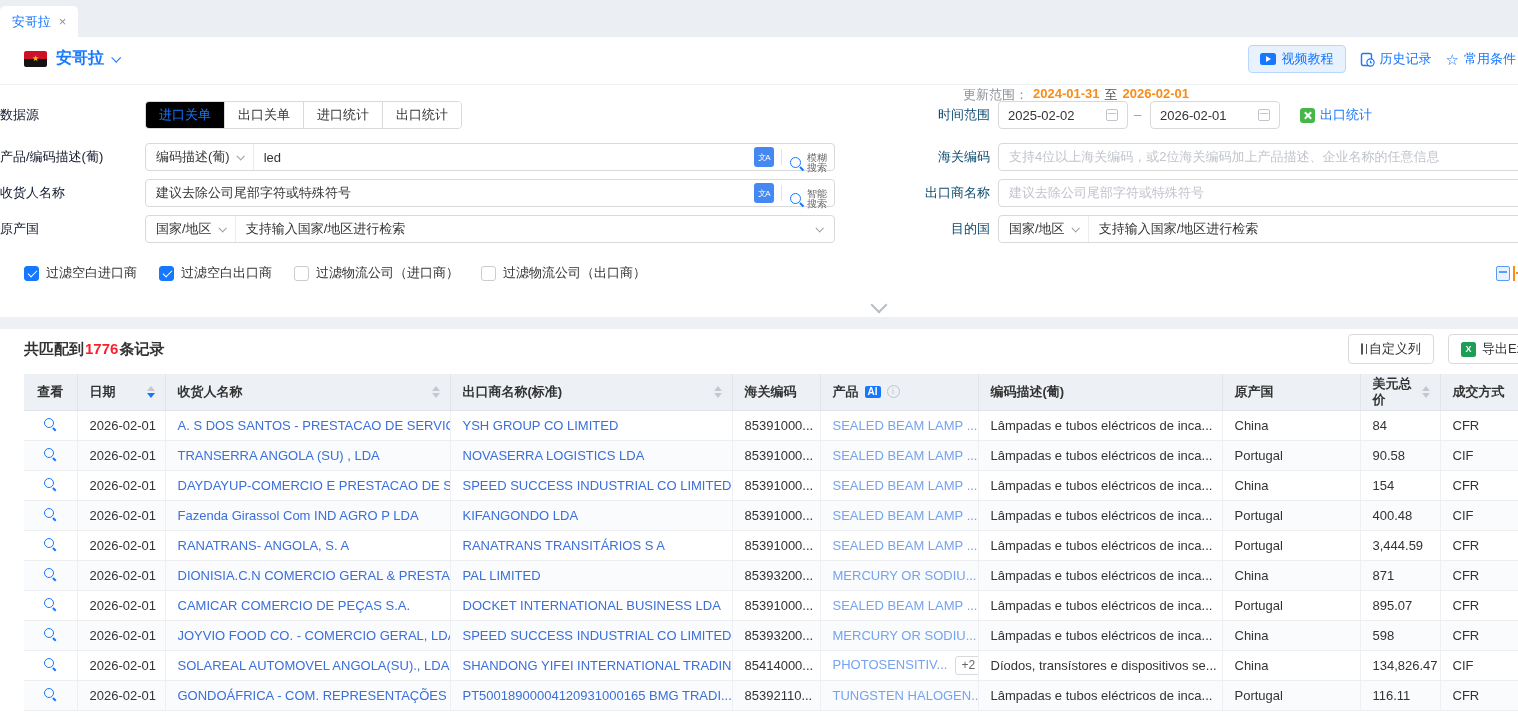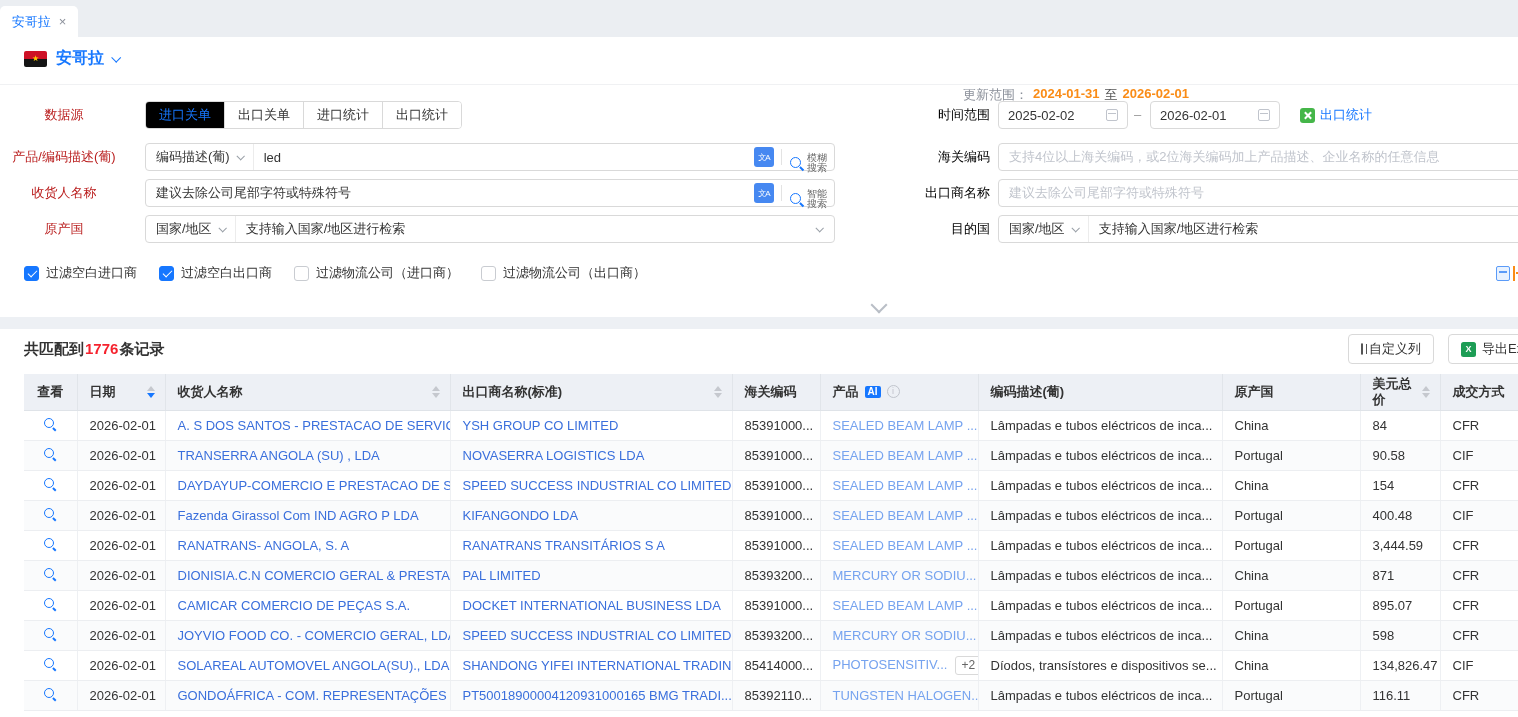--- a/index.html
+++ b/index.html
@@ -26,22 +26,22 @@
   .hdr-actions { position:absolute; right:2px; top:45px; display:flex; align-items:center; gap:14px; }
   .btn-video { display:flex; align-items:center; gap:6px; height:28px; padding:0 11px; background:#e8f2ff; border:1px solid #b9d7fb; border-radius:4px; color:#1677ff; font-size:13px; cursor:pointer; }
   .vid-ic { width:16px; height:12px; background:#1677ff; border-radius:2.5px; position:relative; }
   .vid-ic::after { content:''; position:absolute; left:6px; top:3px; border-left:5px solid #fff; border-top:3px solid transparent; border-bottom:3px solid transparent; }
   .btn-text { display:flex; align-items:center; gap:5px; color:#1677ff; font-size:13px; cursor:pointer; background:none; border:none; }
   .star-ic { font-size:15px; color:#1677ff; line-height:1; }
 
   .hr1 { position:absolute; left:0; top:84px; width:100%; height:1px; background:#f0f1f3; }
 
   
-  .lab   { position:absolute; left:0;  width:136px; padding-right:8px; text-align:center; font-size:13px; color:#b91c1c; height:28px; line-height:28px; white-space:nowrap; }
-  .lab-r { position:absolute; left:878px; width:112px; text-align:right; font-size:13px; color:#000000; height:28px; line-height:28px; white-space:nowrap; }
+  .lab   { position:absolute; left:0;  width:136px; padding-right:8px; text-align:left; font-size:13px; color:#0f172a; height:28px; line-height:28px; white-space:nowrap; }
+  .lab-r { position:absolute; left:878px; width:112px; text-align:right; font-size:13px; color:#0c4a6e; height:28px; line-height:28px; white-space:nowrap; }
 
   .seg { position:absolute; left:145px; top:101px; display:flex; height:28px; border:1px solid #d9d9d9; border-radius:4px; overflow:hidden; background:#fff; }
   .seg-item { min-width:73px; padding:0 13px; line-height:26px; text-align:center; font-size:13px; color:#333; background:#fff; border-left:1px solid #d9d9d9; cursor:pointer; white-space:nowrap; }
   .seg-item:first-child { border-left:none; }
   .seg-item.active { background:#000000; color:#1677ff; }
 
   .update-range { position:absolute; left:963px; top:86px; font-size:13px; color:#8a8f99; display:flex; gap:5px; white-space:nowrap; }
   .update-range .odate { color:#fa8c16; font-weight:bold; }
   .update-range .joiner { color:#555; }
 
@@ -133,20 +133,38 @@
     <div class="tab">
       <span class="t-label">安哥拉</span>
       <span class="t-close">×</span>
     </div>
   </div>
 
   <div class="flag"></div>
   <div class="country-wrap">
     <span class="country-title">安哥拉</span>
     <span class="chev blue"></span>
+  </div>
+  <div class="hdr-actions">
+    <div class="btn-video">
+      <span class="vid-ic"></span>
+      <span>视频教程</span>
+    </div>
+    <button class="btn-text">
+      <svg class="hist-ic" width="15" height="15" viewBox="0 0 15 15">
+          <rect x="1.5" y="1.5" width="10" height="12" rx="1.5" fill="none" stroke="#1677ff" stroke-width="1.4"></rect>
+          <circle cx="10.5" cy="10.5" r="3.6" fill="#fff" stroke="#1677ff" stroke-width="1.2"></circle>
+          <path d="M10.5 8.8 v1.9 h1.5" fill="none" stroke="#1677ff" stroke-width="1.1"></path>
+        </svg>
+      <span>历史记录</span>
+    </button>
+    <button class="btn-text">
+      <span class="star-ic">☆</span>
+      <span>常用条件</span>
+    </button>
   </div>
   <div class="hr1"></div>
 
   <div class="lab" style="top:101px">数据源</div>
   <div class="seg">
       <div class="seg-item active">进口关单</div>
       <div class="seg-item">出口关单</div>
       <div class="seg-item">进口统计</div>
       <div class="seg-item">出口统计</div>
     </div>

